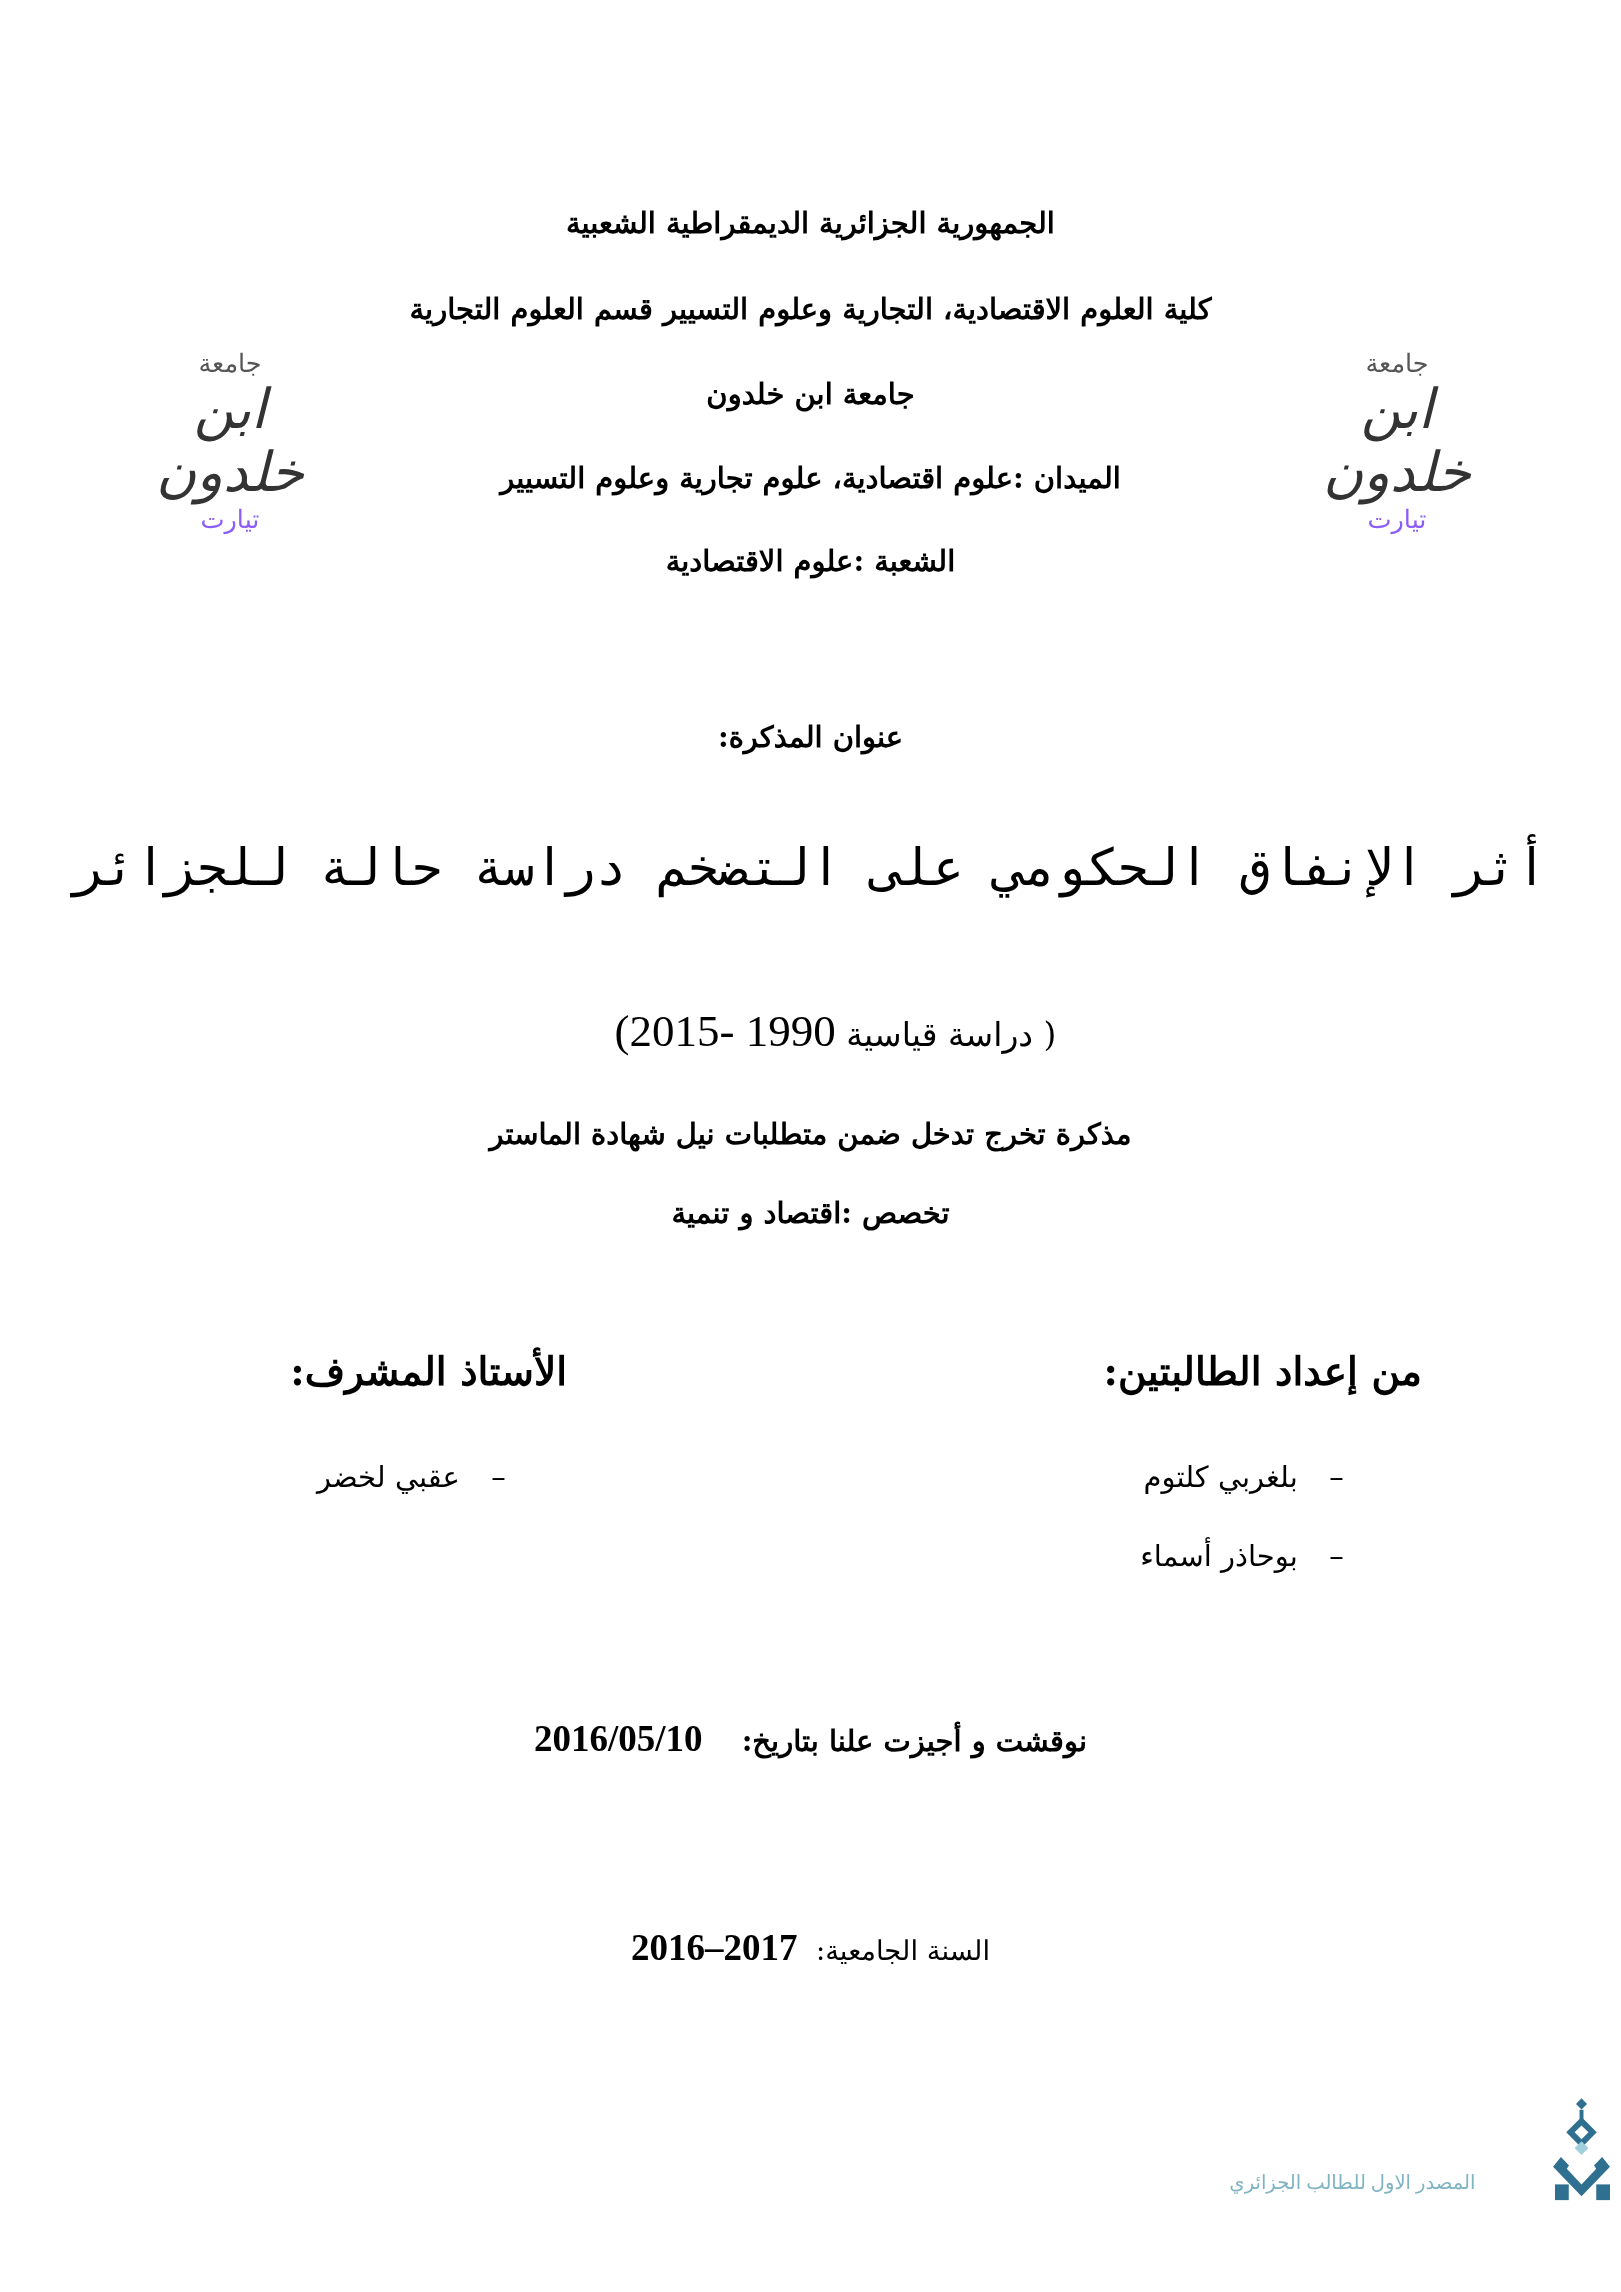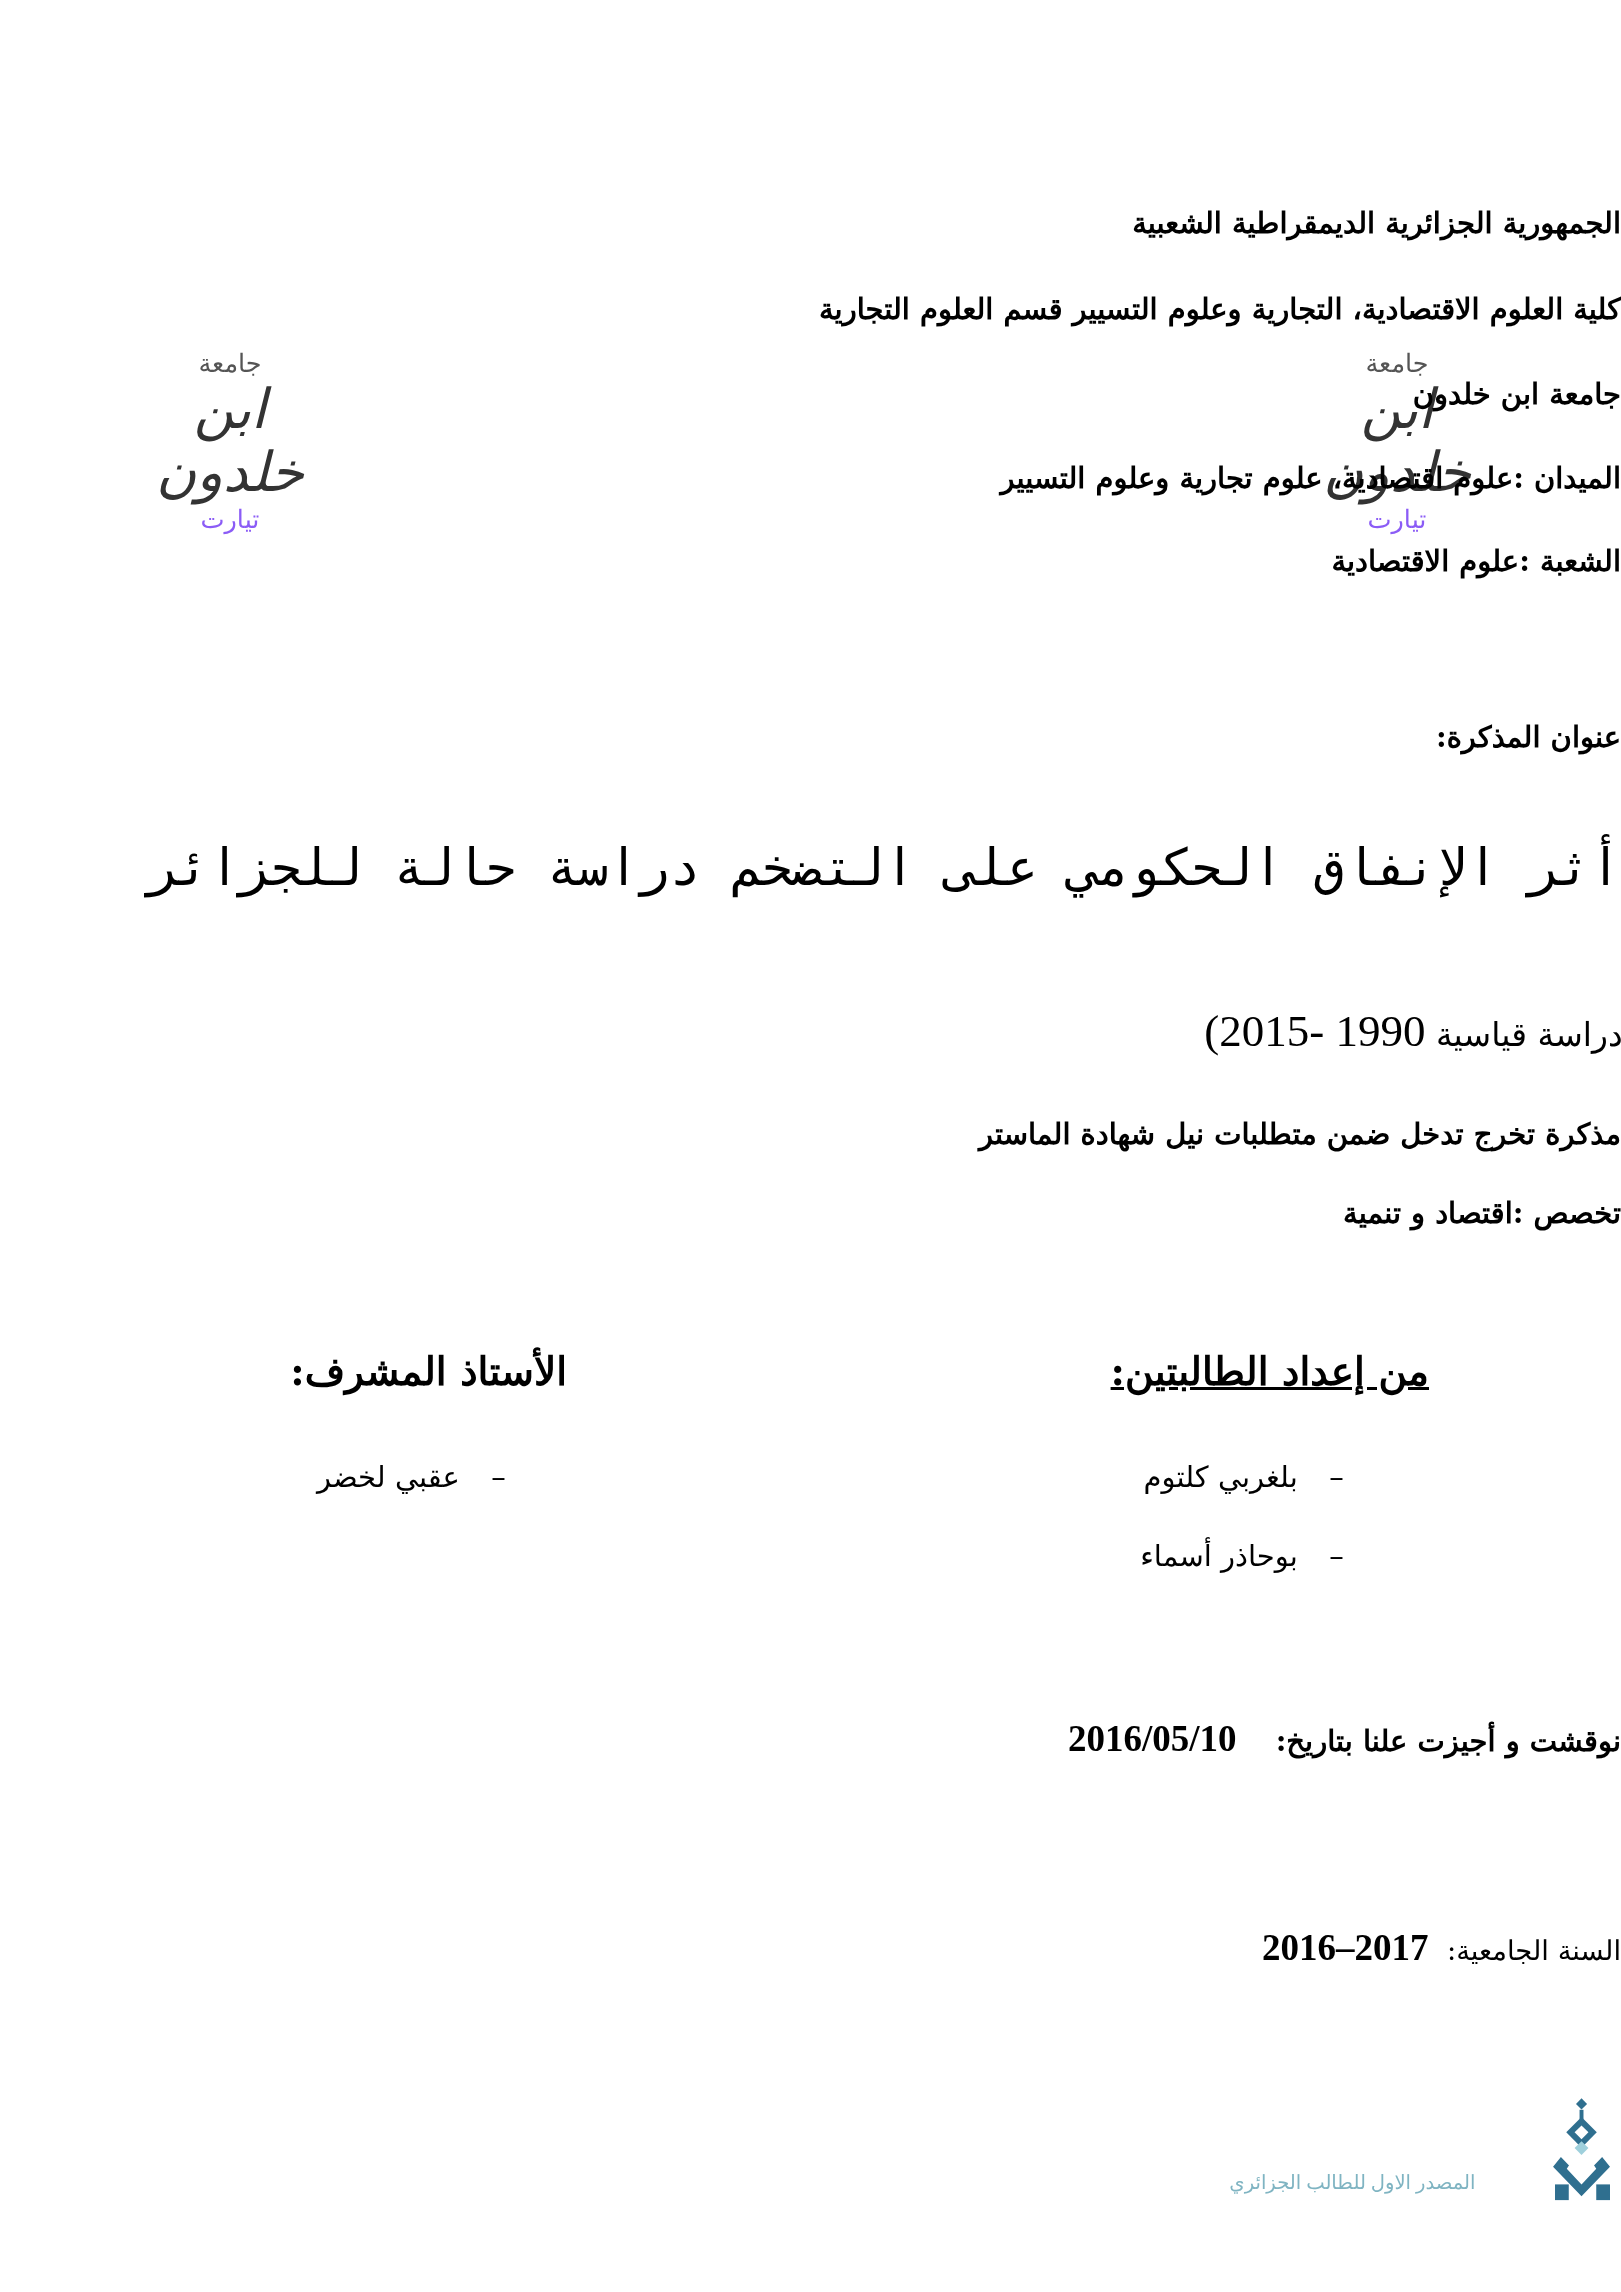--- a/index.html
+++ b/index.html
@@ -1,19 +1,19 @@
 <!DOCTYPE html>
 <html><head>
   <meta charset="utf-8">
   <style>
     html, body { margin: 0; padding: 0; background: #ffffff; }
     body { width: 1621px; height: 2293px; position: relative; overflow: hidden;
            font-family: "DejaVu Serif", "Liberation Serif", serif; color: #000; }
     .abs { position: absolute; }
-    .center-line { position: absolute; left: 0; width: 1621px; text-align: right; direction: rtl; }
+    .center-line { position: absolute; left: 0; width: 1621px; text-align: center; direction: rtl; }
     .hdr { font-size: 29px; font-weight: bold; }
     .logo { position: absolute; width: 186px; height: 186px; text-align: center; color: #444;
             direction: rtl; font-family: "DejaVu Serif", serif; }
     .logo .l1 { font-size: 25.5px; color: #555; margin-top: 9.8px; }
     .logo .l2 { font-size: 55px; line-height: 63px; color: #333; font-style: italic; }
     .logo .l3 { font-size: 25.5px; color: #8b5cf6; }
     .title { font-size: 51px; font-family: Liberation Mono, monospace; }
     .sub { font-size: 33px; padding-left: 25px; }
     .sub .num { font-family: "Liberation Serif", serif; font-size: 45px; }
     .col-head { font-size: 39px; font-weight: bold; direction: rtl; }
@@ -54,21 +54,21 @@
 <div class="center-line title" style="top:838px;">أثر الإنفاق الحكومي على التضخم دراسة حالة للجزائر</div>
 
 <div class="center-line sub" style="top:1005px;">
   <span>( دراسة قياسية</span>
   <span class="num">1990 -2015)</span>
 </div>
 
 <div class="center-line hdr" style="top:1117px;">مذكرة تخرج تدخل ضمن متطلبات نيل شهادة الماستر</div>
 <div class="center-line hdr" style="top:1196px;">تخصص :اقتصاد و تنمية</div>
 
-<div class="abs col-head" style="right:192px; top:1348px;text-decoration:underline;">من إعداد الطالبتين:</div>
+<div class="abs col-head" style="right:199px; top:1348px;">من إعداد الطالبتين:</div>
 <div class="abs name" style="right:255px; top:1460px;">
   <span class="dash">–</span>
   <span>بلغربي كلتوم</span>
 </div>
 <div class="abs name" style="right:255px; top:1539px;">
   <span class="dash">–</span>
   <span>بوحاذر أسماء</span>
 </div>
 
 <div class="abs col-head" style="right:1054px; top:1348px;">الأستاذ المشرف:</div>

